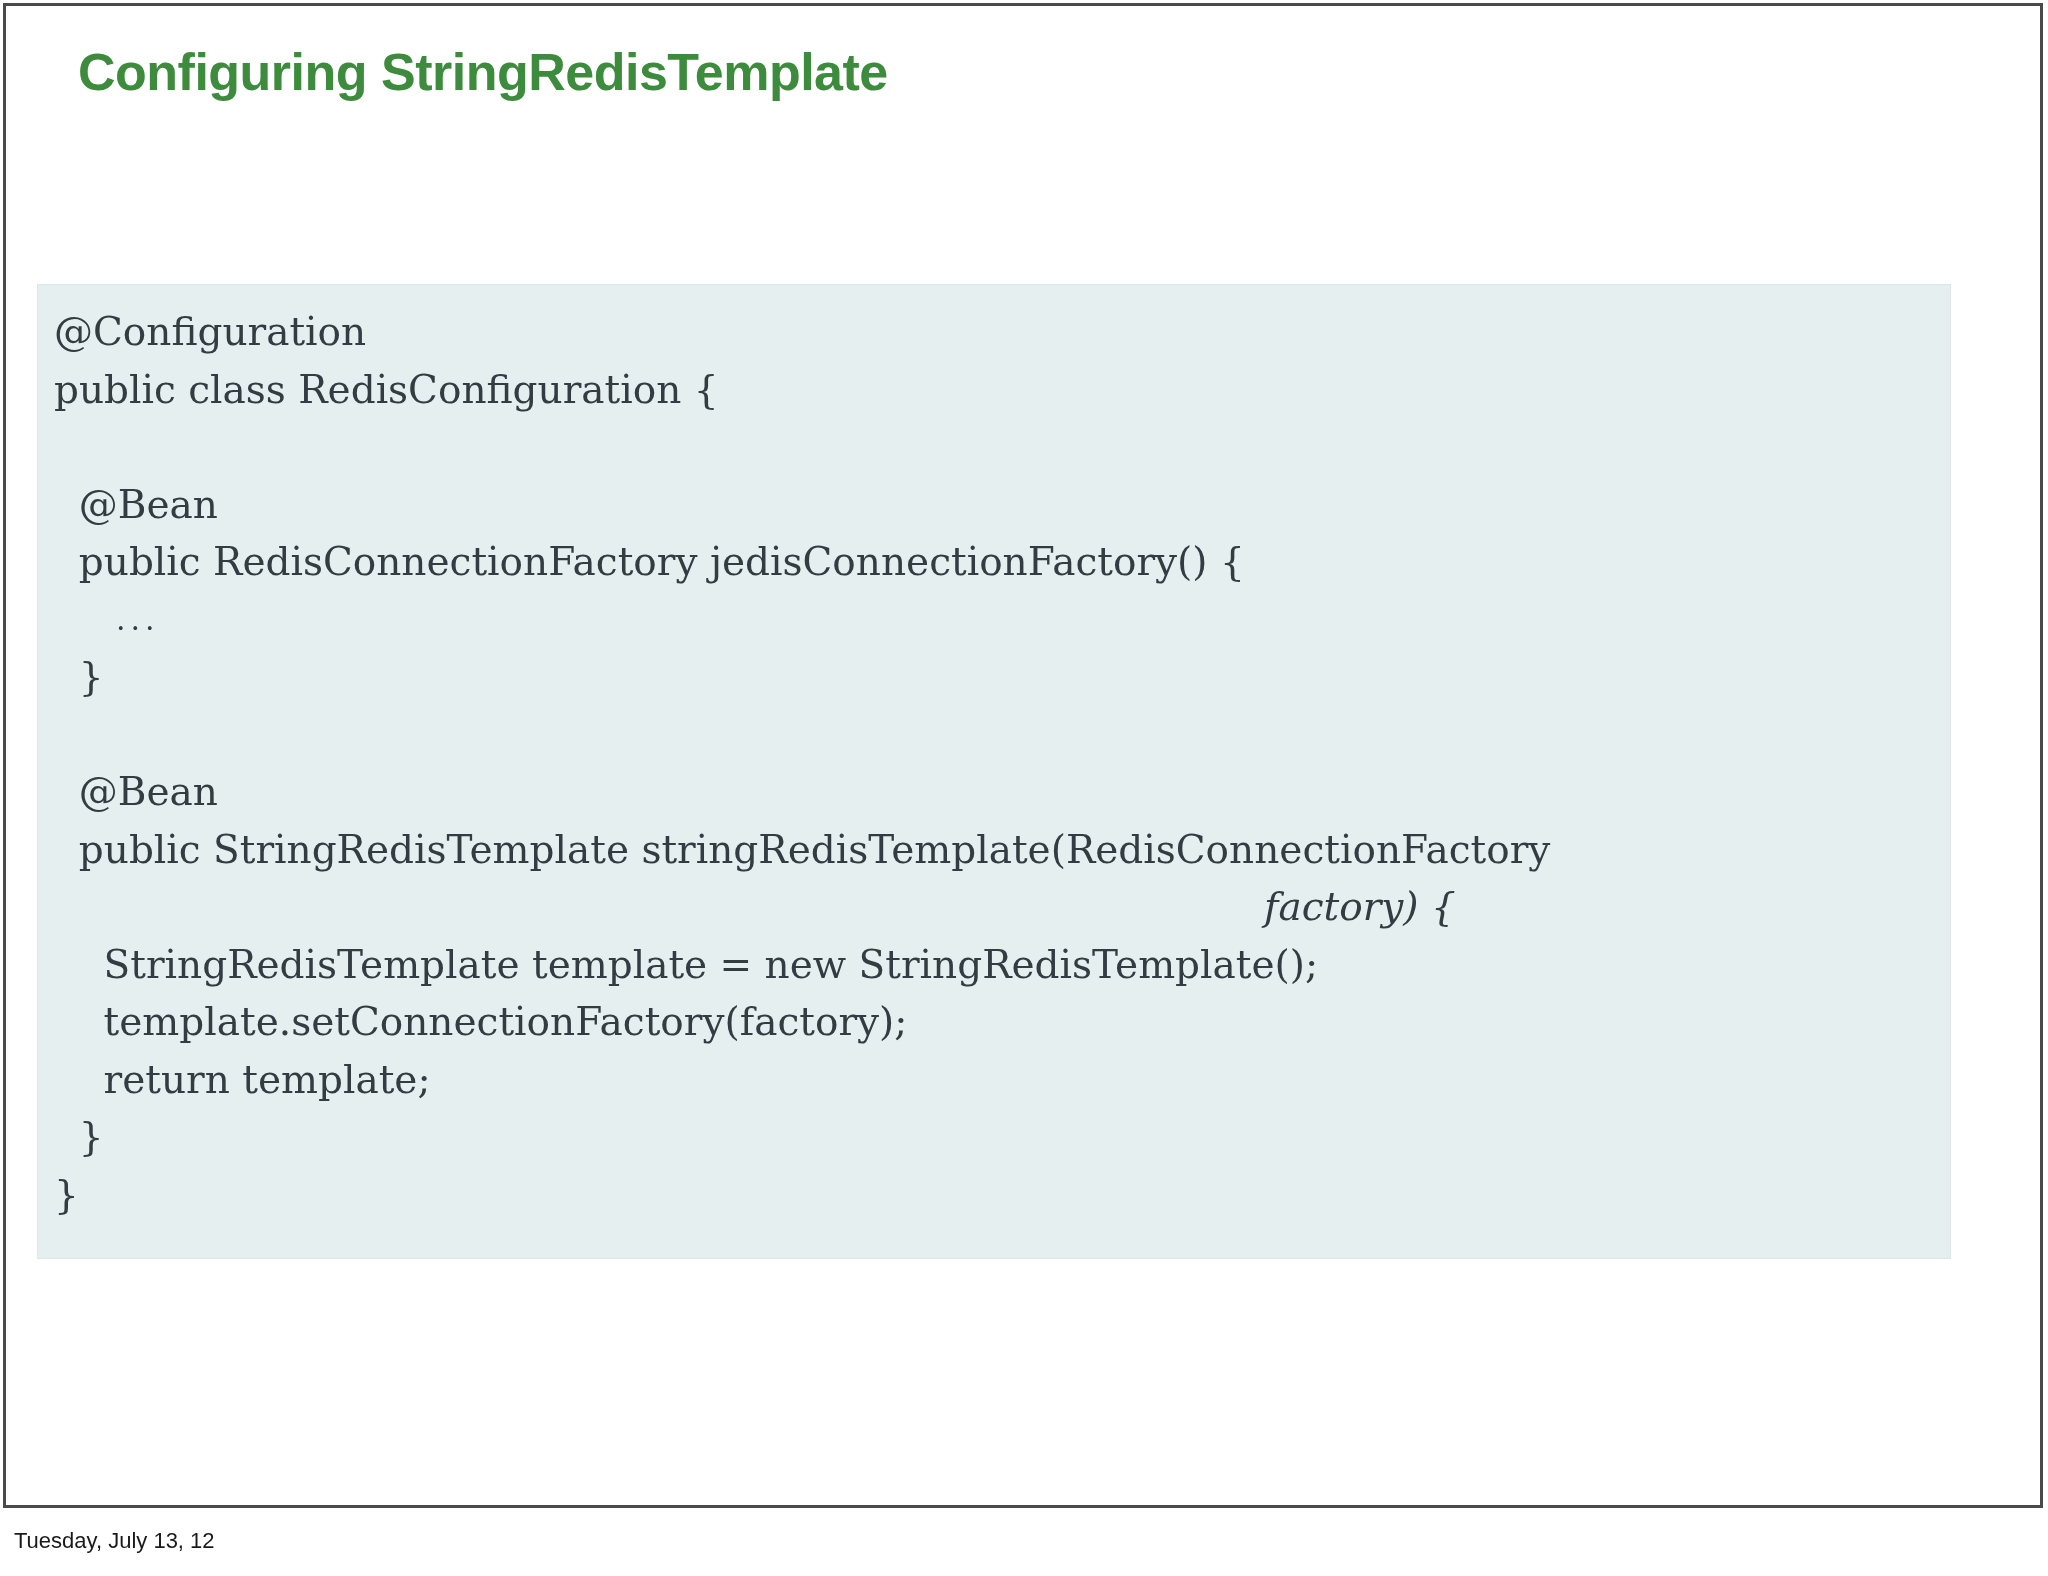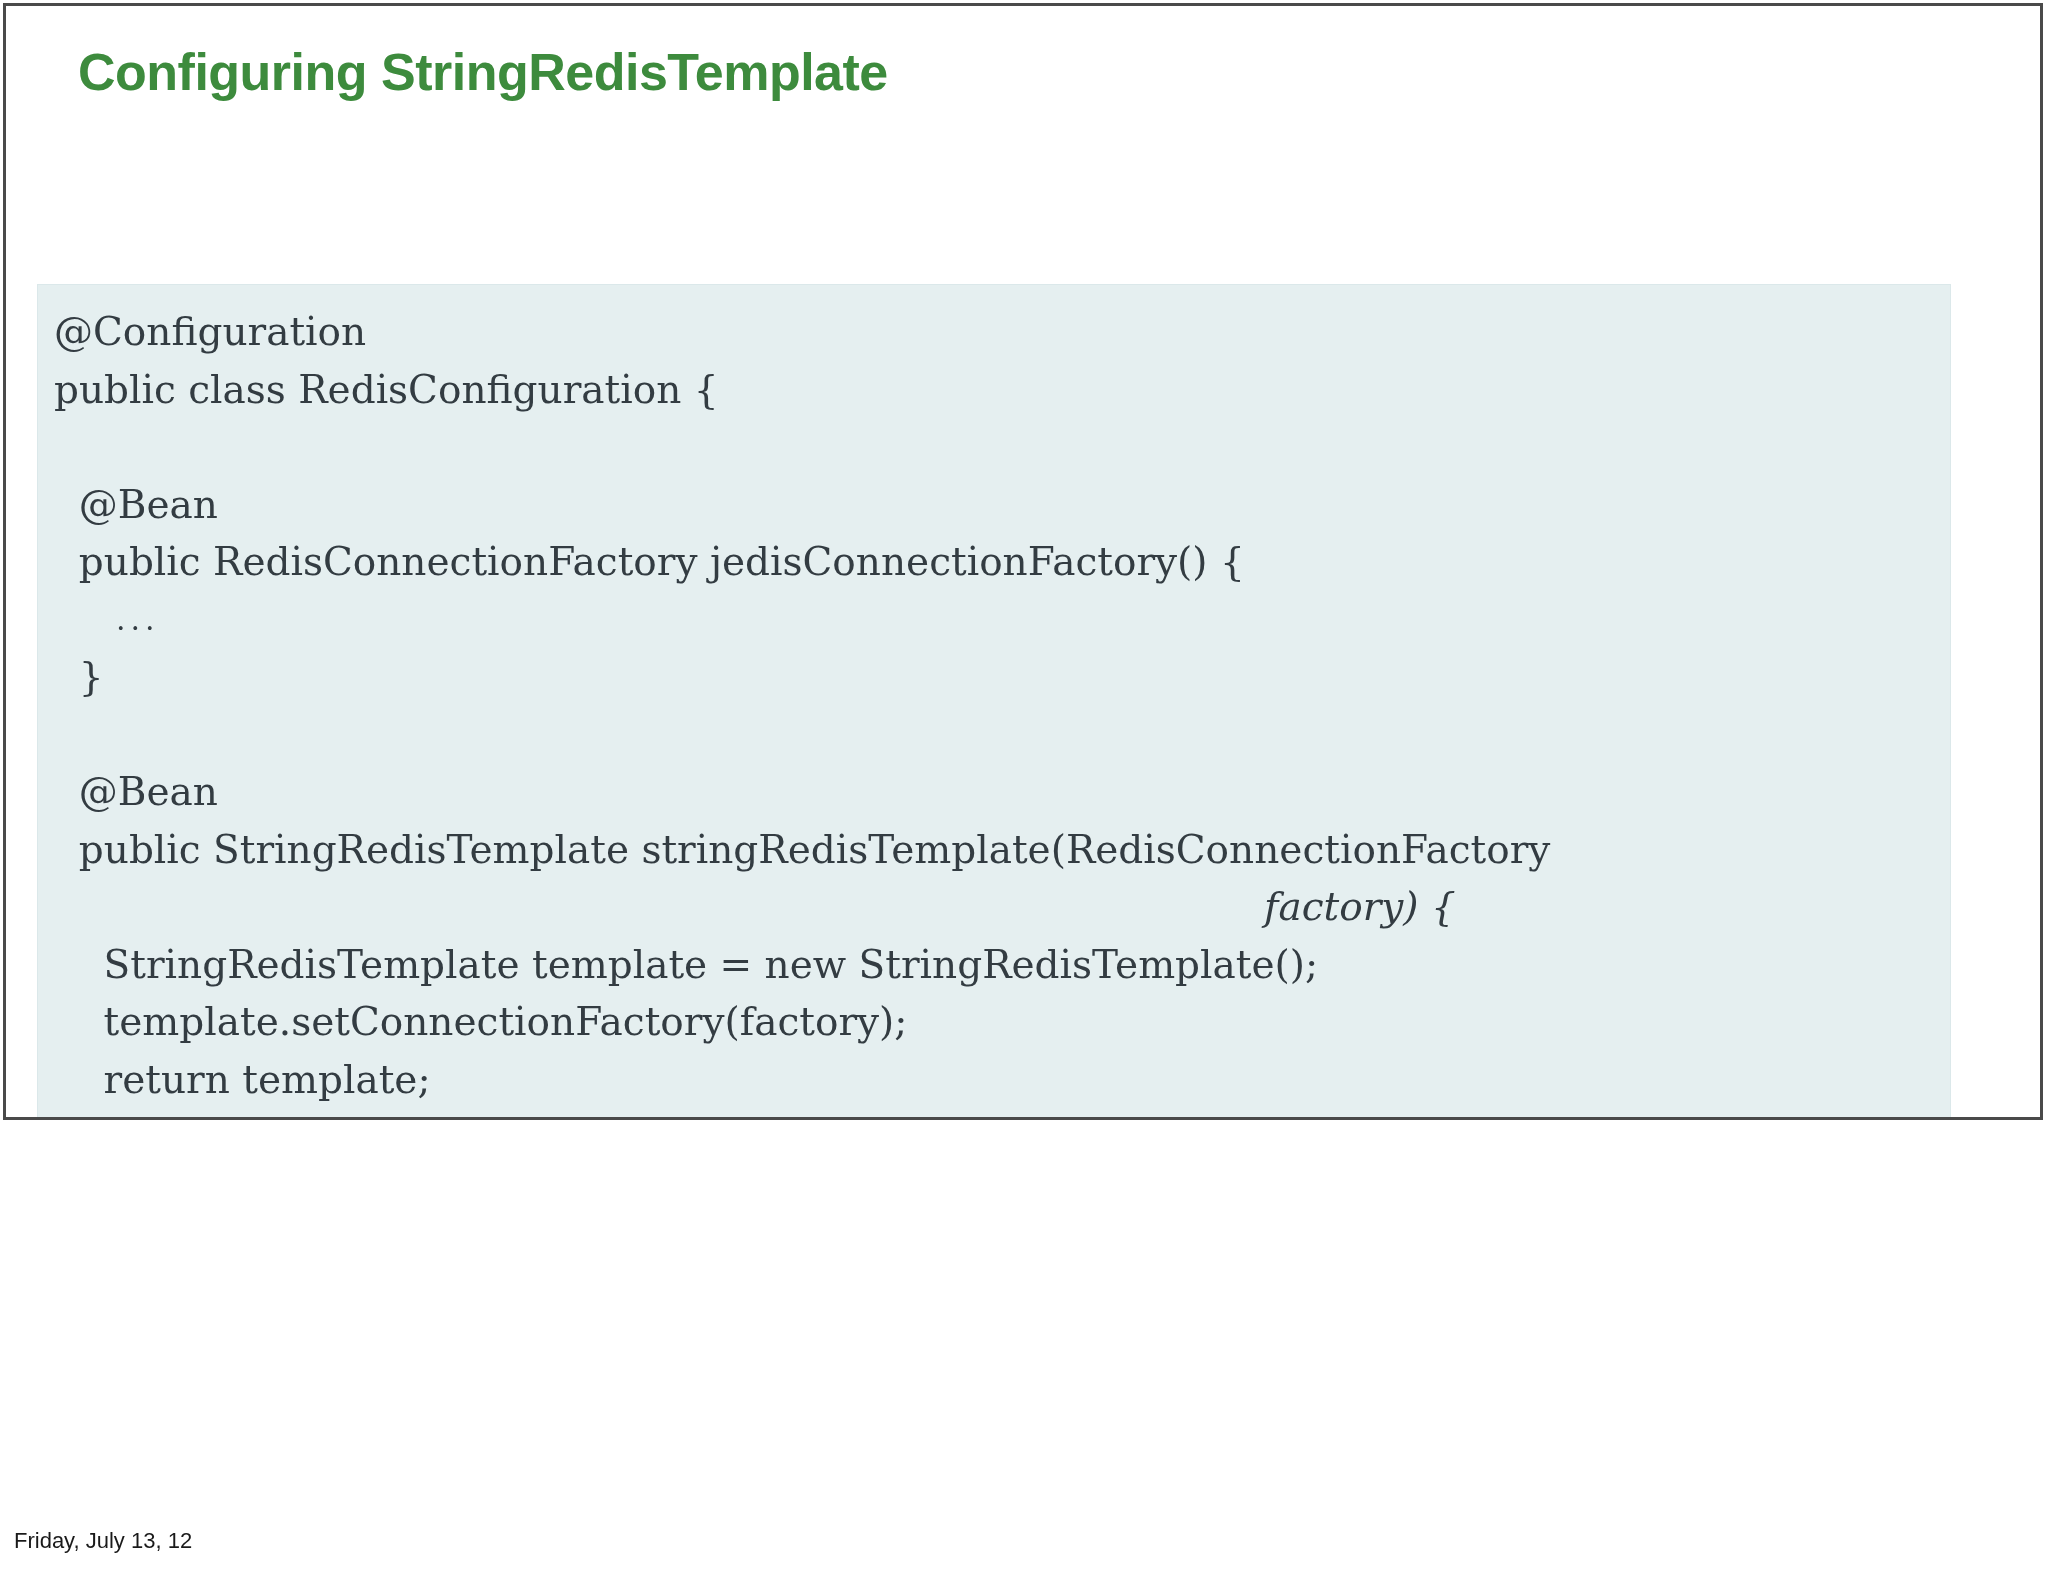--- a/index.html
+++ b/index.html
@@ -14,21 +14,21 @@
     overflow: hidden;
     position: relative;
   }
 
   
   .slide {
     position: absolute;
     left: 3px;
     top: 3px;
     width: 2040px;
-    height: 1117px;
+    height: 1505px;
     background: #ffffff;
     border: 3px solid #4a4a4a;
     box-sizing: border-box;
     overflow: hidden;
   }
 
   
   .slide-title {
     position: absolute;
     left: 72px;
@@ -96,13 +96,13 @@
 <div class="slide">
 
   <div class="slide-title">Configuring StringRedisTemplate</div>
 
   <div class="code-block">
     <div class="code-lines"><div class="code-line">@Configuration</div><div class="code-line">public class RedisConfiguration {</div><div class="code-line blank">&nbsp;</div><div class="code-line">  @Bean</div><div class="code-line">  public RedisConnectionFactory jedisConnectionFactory() {</div><div class="code-line ellipsis">...</div><div class="code-line">  }</div><div class="code-line blank">&nbsp;</div><div class="code-line">  @Bean</div><div class="code-line">  public StringRedisTemplate stringRedisTemplate(RedisConnectionFactory</div><div class="code-line wrap-right">factory) {</div><div class="code-line">    StringRedisTemplate template = new StringRedisTemplate();</div><div class="code-line">    template.setConnectionFactory(factory);</div><div class="code-line">    return template;</div><div class="code-line">  }</div><div class="code-line">}</div></div>
   </div>
 
 </div>
 
-<div class="footer">Friday, July 13, 12</div>
+<div class="footer">Tuesday, July 13, 12</div>
 
 </body></html>

